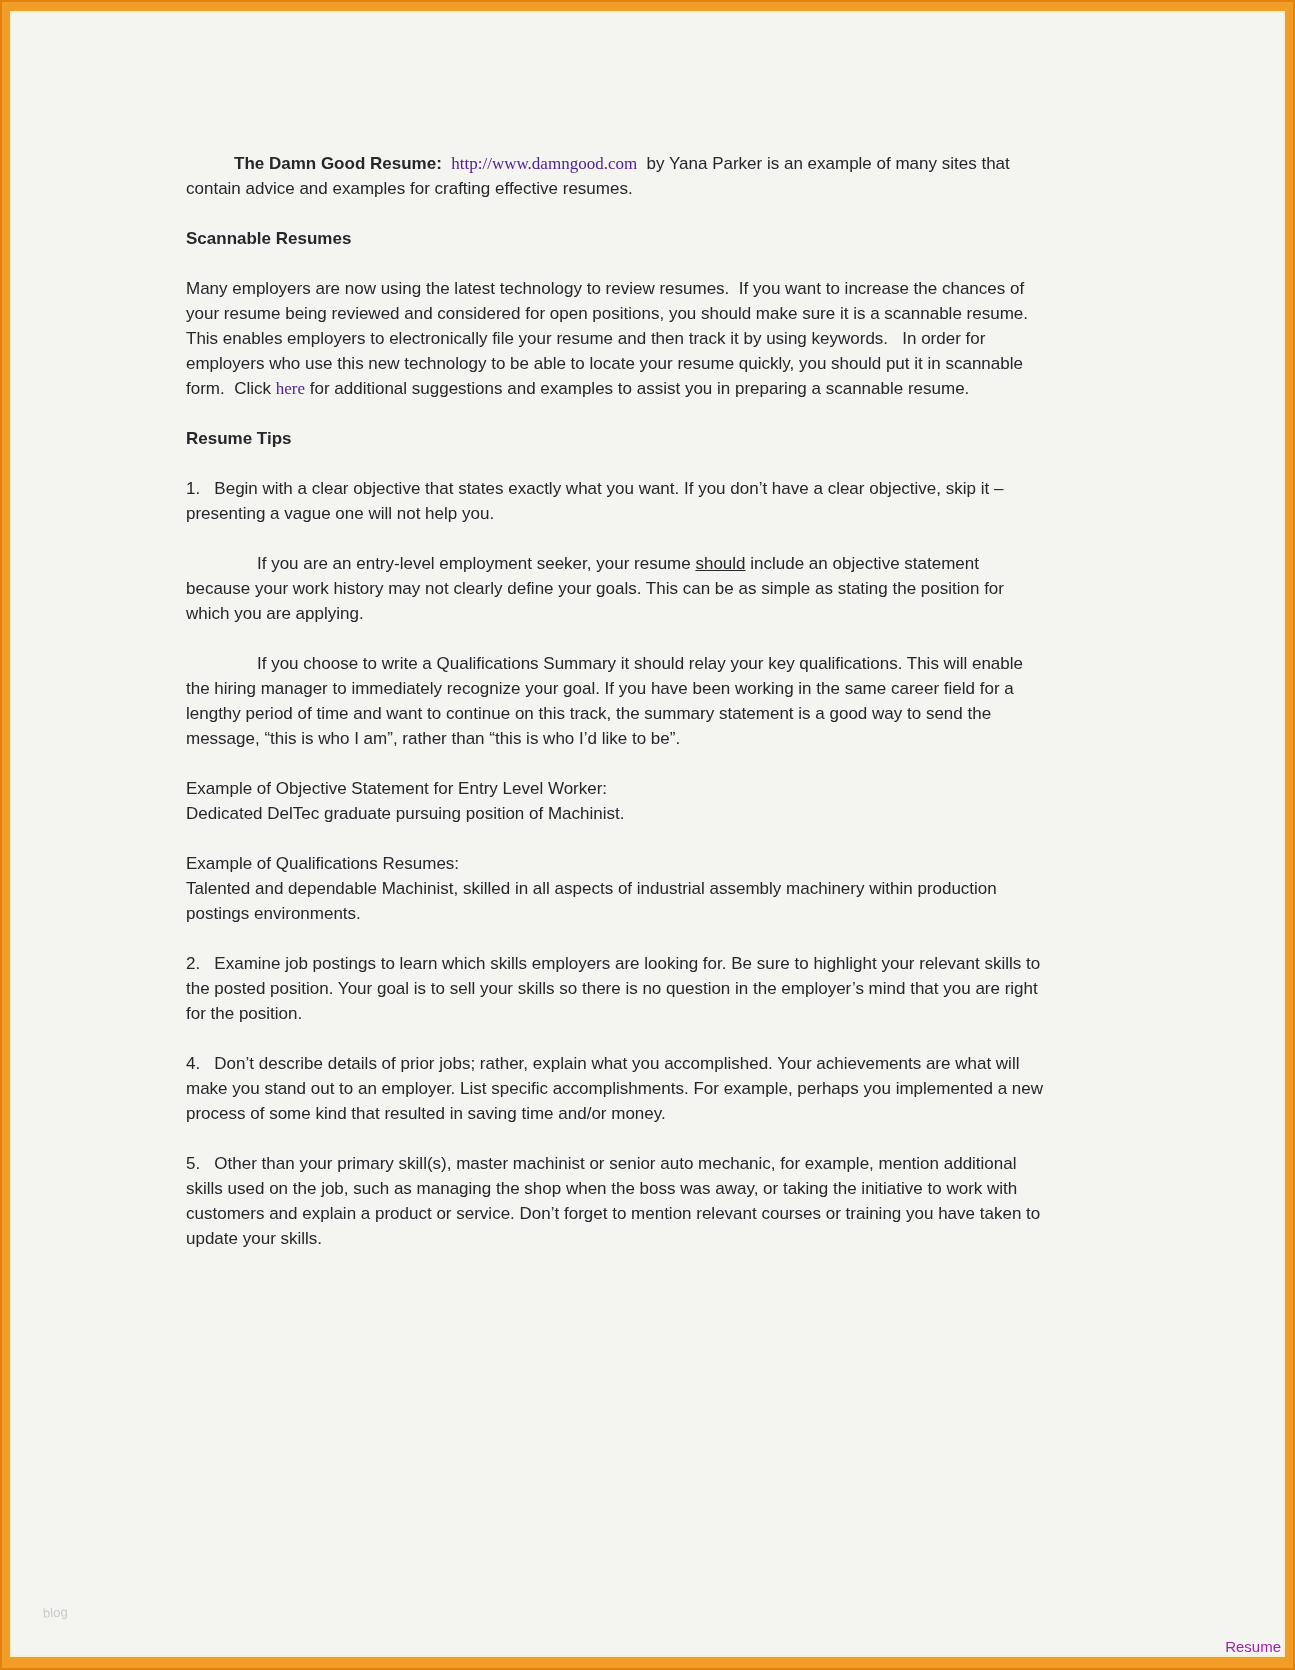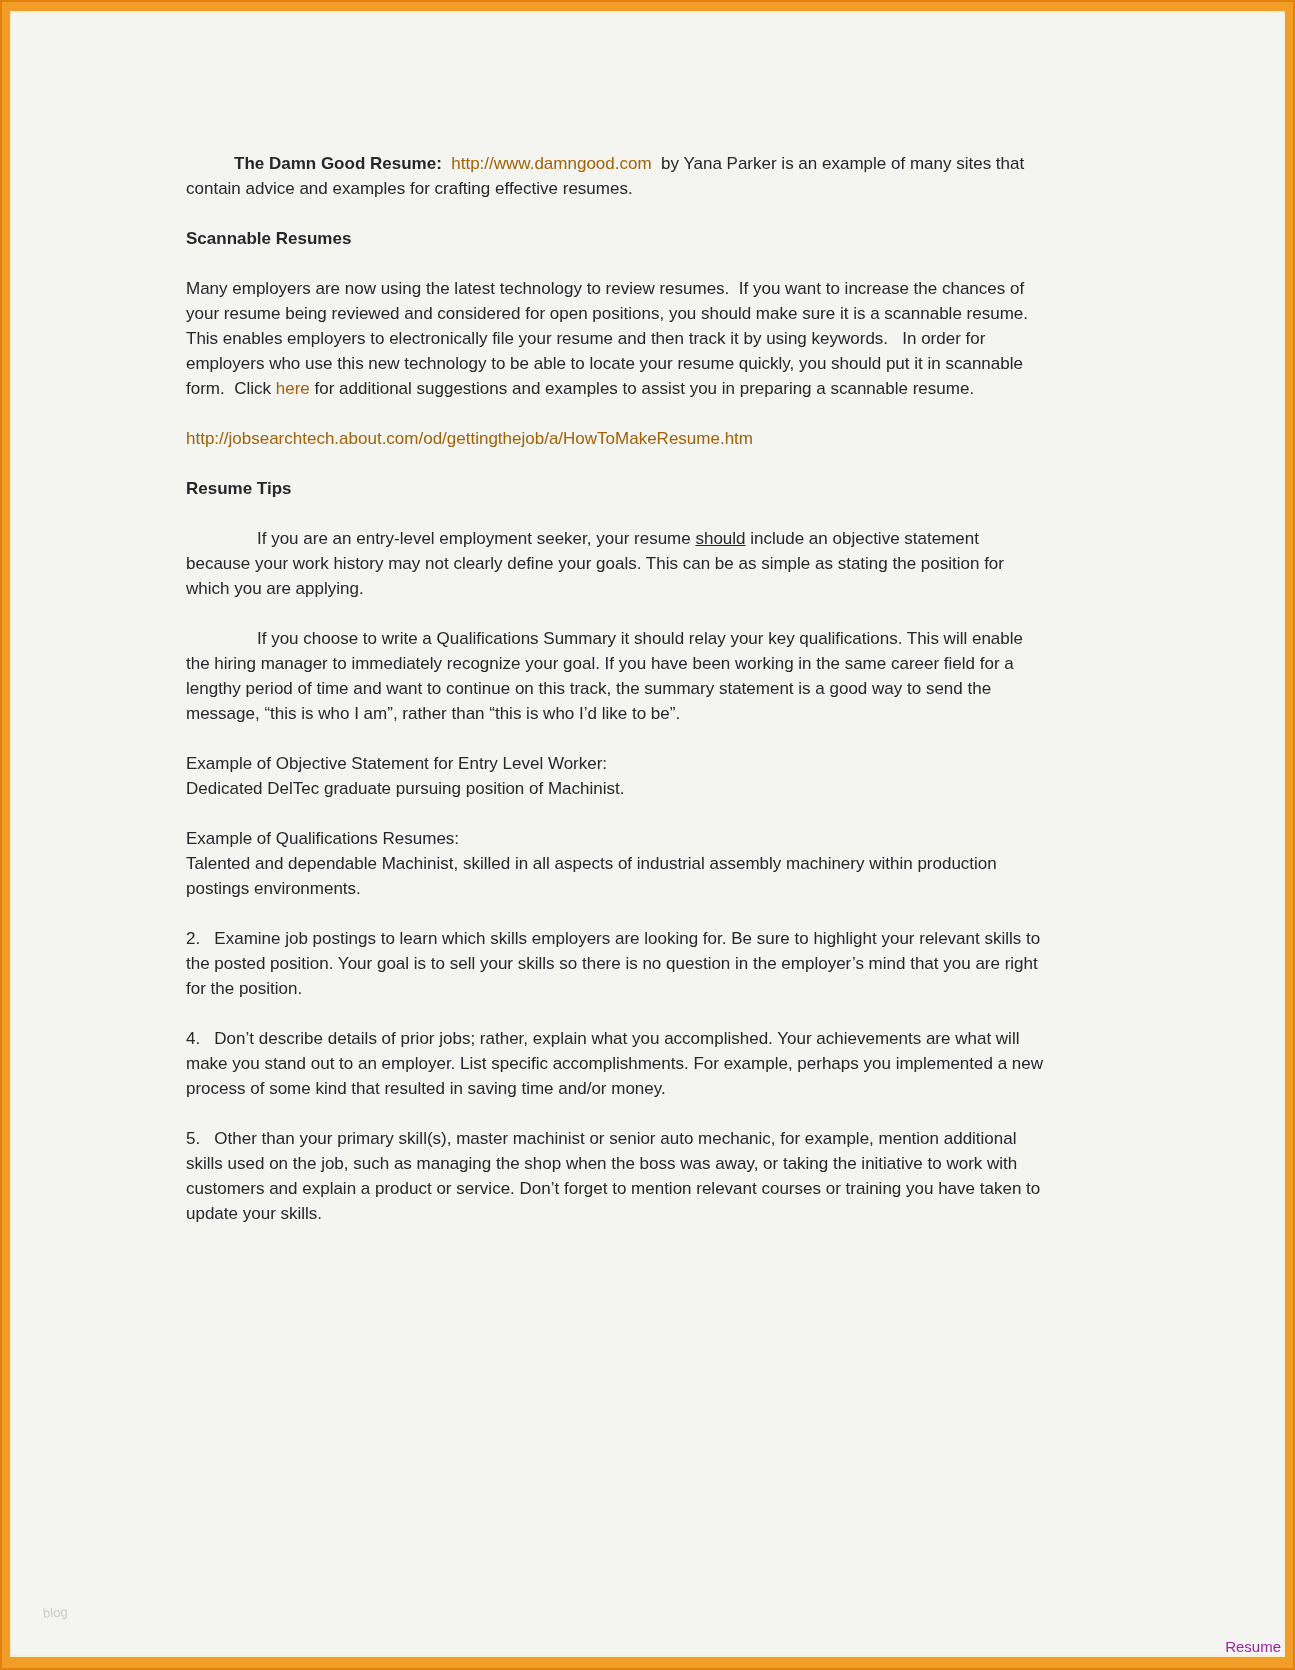--- a/index.html
+++ b/index.html
@@ -28,21 +28,21 @@
   }
   .block {
     margin: 0 0 25px 0;
     white-space: pre-wrap;
   }
   .block.heading { font-weight: bold; }
   .block.indent { text-indent: 71px; }
   .b { font-weight: bold; margin-left: 48px; }
   .i { }
   .u { text-decoration: underline; }
-  .muted { color: #a16207; }
+  .muted { color: #4c1d95; font-family: Liberation Serif, serif; }
   .watermark {
     position: absolute;
     left: 33px; top: 1594px;
     font-size: 13px;
     color: rgba(140, 140, 148, 0.4);
     transform: rotate(-4deg);
   }
   .corner-label {
     position: absolute;
     right: 4px; bottom: 2px;
@@ -51,22 +51,22 @@
   }
 </style>
 </head>
 <body>
 
 <div class="page">
   <div class="doc">
       <p class="block para"><span class="b">The Damn Good Resume:</span><span>  </span><span class="muted">http://www.damngood.com</span><span>  by Yana Parker is an example of many sites that contain advice and examples for crafting effective resumes.</span></p>
       <p class="block heading"><span>Scannable Resumes</span></p>
       <p class="block para"><span>Many employers are now using the latest technology to review resumes.  If you want to increase the chances of your resume being reviewed and considered for open positions, you should make sure it is a scannable resume.  This enables employers to electronically file your resume and then track it by using </span><span class="i">keywords</span><span>.   In order for employers who use this new technology to be able to locate your resume quickly, you should put it in scannable form.  Click </span><span class="muted">here</span><span> for additional suggestions and examples to assist you in preparing a scannable resume.</span></p>
-      <p class="block para"><span class="muted">http://jobsearchtech.about.com/od/gettingthejob/a/HowToMakeResume.htm</span></p>
       <p class="block heading"><span>Resume Tips</span></p>
+      <p class="block para"><span>1.   Begin with a clear objective that states exactly what you want. If you don’t have a clear objective, skip it – presenting a vague one will not help you.</span></p>
       <p class="block para indent"><span>If you are an entry-level employment seeker, your resume </span><span class="u">should</span><span> include an objective statement because your work history may not clearly define your goals. This can be as simple as stating the position for which you are applying.</span></p>
       <p class="block para indent"><span>If you choose to write a Qualifications Summary it should relay your key qualifications. This will enable the hiring manager to immediately recognize your goal. If you have been working in the same career field for a lengthy period of time and want to continue on this track, the summary statement is a good way to send the message, “this is who I am”, rather than “this is who I’d like to be”.</span></p>
       <p class="block para"><span class="i">Example of Objective Statement for Entry Level Worker:</span><br><span>Dedicated DelTec graduate pursuing position of Machinist.</span></p>
       <p class="block para"><span class="i">Example of Qualifications Resumes:</span><br><span>Talented and dependable Machinist, skilled in all aspects of industrial assembly machinery within production postings environments.</span></p>
       <p class="block para"><span>2.   Examine job postings to learn which skills employers are looking for. Be sure to highlight your relevant skills to the posted position. Your goal is to sell your skills so there is no question in the employer’s mind that you are right for the position.</span></p>
       <p class="block para"><span>4.   Don’t describe details of prior jobs; rather, explain what you accomplished. Your achievements are what will make you stand out to an employer. List specific accomplishments. For example, perhaps you implemented a new process of some kind that resulted in saving time and/or money.</span></p>
       <p class="block para"><span>5.   Other than your primary skill(s), master machinist or senior auto mechanic, for example, mention additional skills used on the job, such as managing the shop when the boss was away, or taking the initiative to work with customers and explain a product or service. Don’t forget to mention relevant courses or training you have taken to update your skills.</span></p>
     </div>
   <div class="watermark">blog</div>
   <div class="corner-label">Resume</div>

